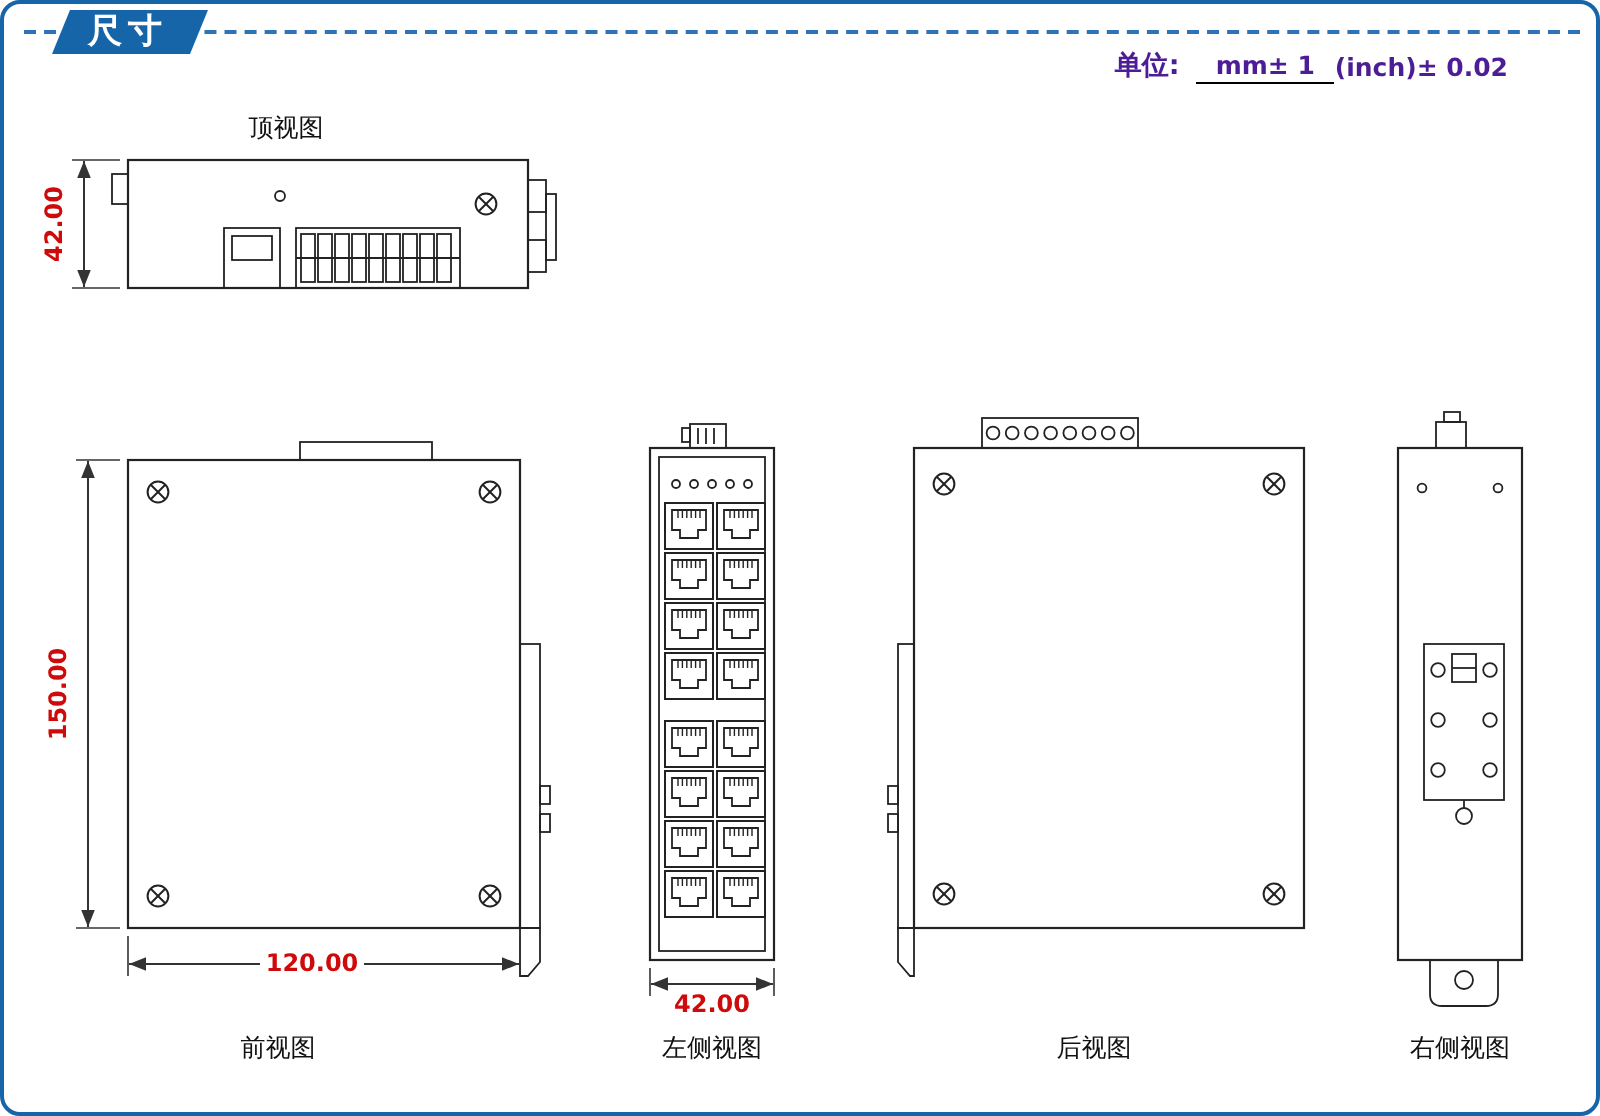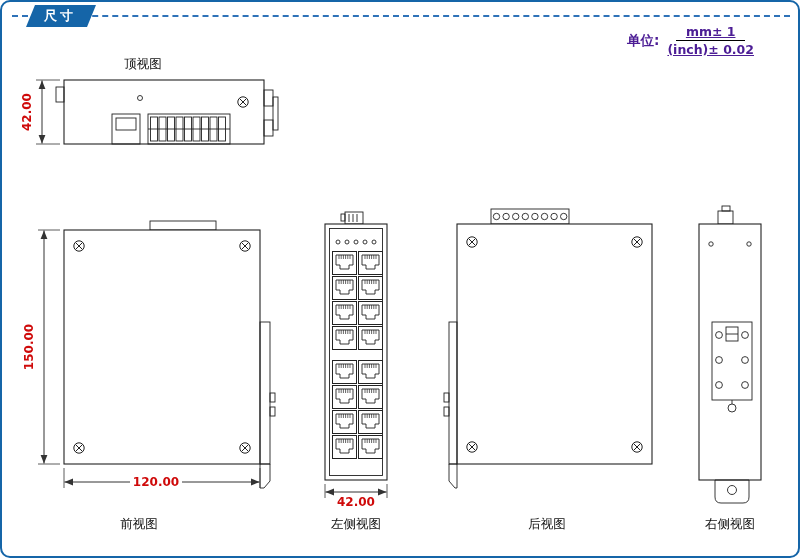--- a/index.html
+++ b/index.html
@@ -3,28 +3,28 @@
 <meta charset="utf-8">
 <style>
   * { margin:0; padding:0; box-sizing:border-box; }
   html,body { width:800px; height:558px; background:#fff;
     font-family:"DejaVu Sans","Liberation Sans",sans-serif; }
   .page { position:relative; width:800px; height:558px; background:#fff;
     border:2px solid #1565a8; border-radius:10px; overflow:hidden; }
   .top-rule { position:absolute; left:10px; right:8px; top:13px;
     border-top:2px dashed #2e72b8; }
   .title-tab { position:absolute; left:24px; top:3px; height:22px;
-    padding:0 20px 0 18px; background:#1565a8; color:#fff; font-size:13px;
+    padding:0 20px 0 18px; background:#1565a8; color:#fff; font-size:17px;
     font-weight:bold; line-height:22px; letter-spacing:3px;
     clip-path:polygon(9px 0, 100% 0, calc(100% - 9px) 100%, 0 100%); }
   .unit-block { position:absolute; top:22px; right:44px; display:flex;
     align-items:center; gap:8px; color:#4c1d95; }
   .unit-label { font-size:13.5px; font-weight:bold; }
-  .fraction { display:inline-flex; flex-direction:column; align-items:center;
-    font-size:12.5px; font-weight:bold;text-decoration:underline; }
+  .fraction { display:inline-flex; flex-direction:row; align-items:center;
+    font-size:12.5px; font-weight:bold; }
   .frac-top { padding:0 10px 1px; border-bottom:1.6px solid #000; }
   .frac-bottom { padding-top:1px; }
   svg.drawing { position:absolute; inset:0; }
   .s  { stroke:#222; fill:#fff; stroke-width:1.1; }
   .sn { stroke:#222; fill:none; stroke-width:0.9; }
   .dimline { stroke:#333; stroke-width:1; fill:none; }
   .ext { stroke:#333; stroke-width:0.8; fill:none; }
   .view-label { font-size:12.5px; fill:#111; text-anchor:middle; }
   .dim { font-size:12px; fill:#cf0a0a; text-anchor:middle; font-weight:600; }
 </style>

